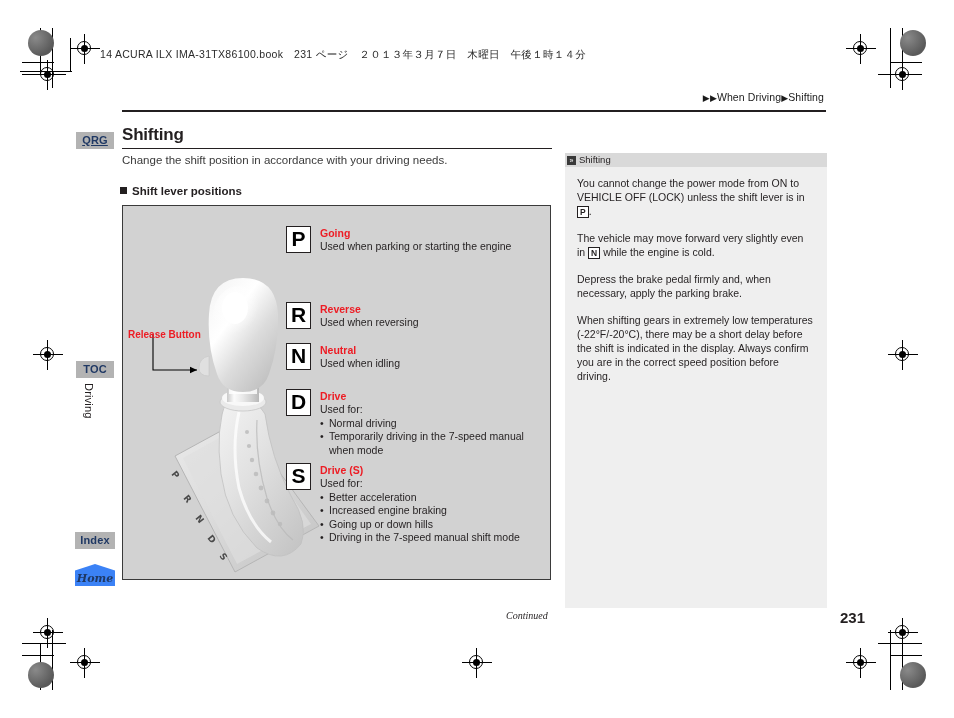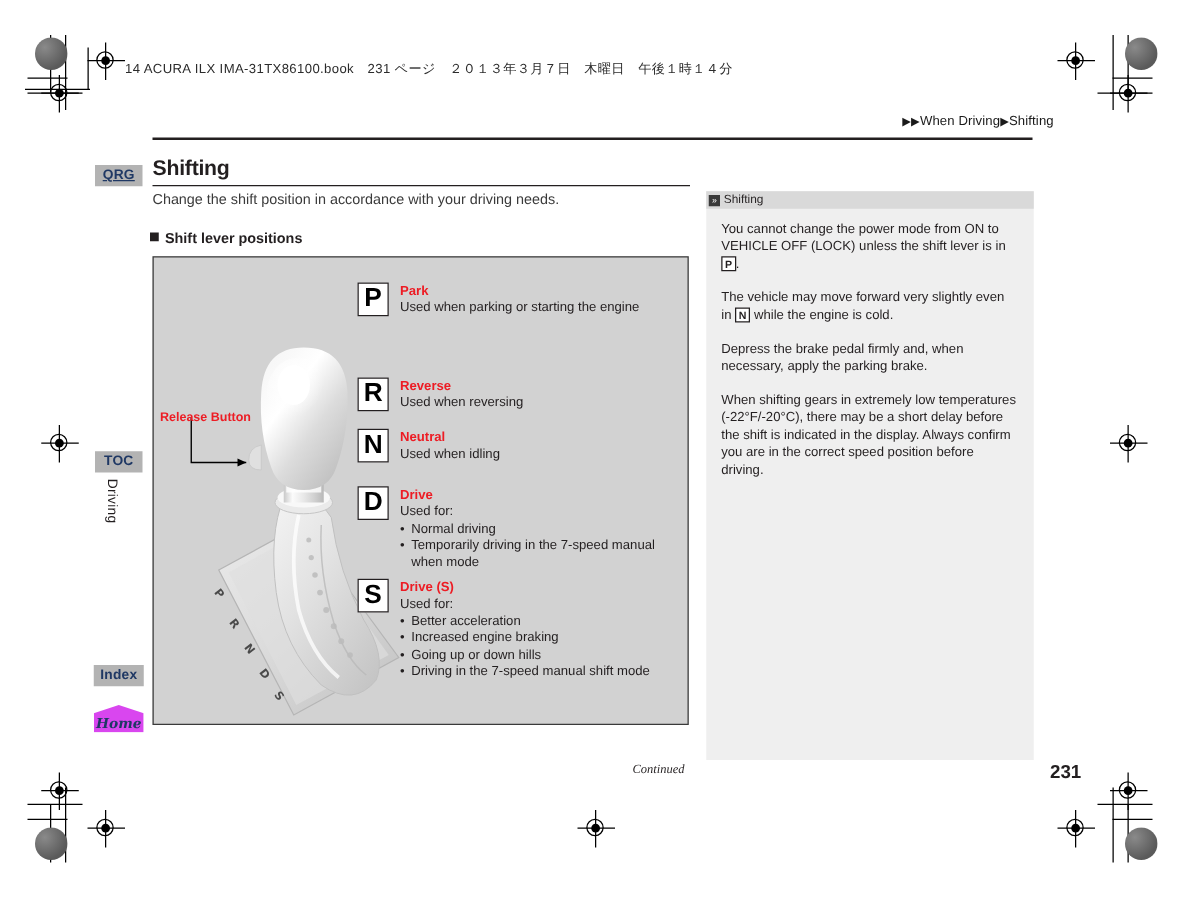--- a/index.html
+++ b/index.html
@@ -86,21 +86,21 @@
     font-family: Liberation Sans, sans-serif;
     font-size: 10.5px;
     color: #2b2b2b;
     letter-spacing: 0.3px;
     white-space: nowrap;
   }
 
   
   .breadcrumb {
     position: absolute;
-    right: 111px;
+    right: 130px;
     top: 91px;
     font-size: 10.5px;
     color: #1a1a1a;
     white-space: nowrap;
     letter-spacing: 0.1px;
   }
   .breadcrumb .tri {
     font-size: 9px;
     position: relative;
     top: -0.5px;
@@ -132,21 +132,21 @@
   #tab-qrg  { left: 76px; top: 132px; text-decoration: underline; }
   #tab-toc  { left: 76px; top: 361px; }
   #tab-index{ left: 75px; top: 532px; width: 40px; }
 
   .home-btn {
     position: absolute;
     left: 75px;
     top: 564px;
     width: 40px;
     height: 22px;
-    background: #d946ef;
+    background: #3b82f6;
     clip-path: polygon(0% 30%, 50% 0%, 100% 30%, 100% 100%, 0% 100%);
   }
   .home-btn span {
     display: block;
     text-align: center;
     font-family: "DejaVu Serif", serif;
     font-style: italic;
     font-weight: bold;
     font-size: 11px;
     color: #1f3864;
@@ -578,21 +578,21 @@
       <path d="M 30 128 L 30 164 L 74 164" fill="none" stroke="#000000" stroke-width="1.1"></path>
       <path d="M 74 164 l -7 -3.2 l 0 6.4 Z" fill="#000000"></path>
     </svg>
   </div>
 
   <div class="release-label">Release Button</div>
 
   <div class="gear-row" id="row-p">
     <div class="gear-box">P</div>
     <div class="gear-text">
-      <div class="gear-name">Park</div>
+      <div class="gear-name">Going</div>
       <div class="gear-desc">Used when parking or starting the engine</div>
     </div>
   </div>
 
   <div class="gear-row" id="row-r">
     <div class="gear-box">R</div>
     <div class="gear-text">
       <div class="gear-name">Reverse</div>
       <div class="gear-desc">Used when reversing</div>
     </div>

